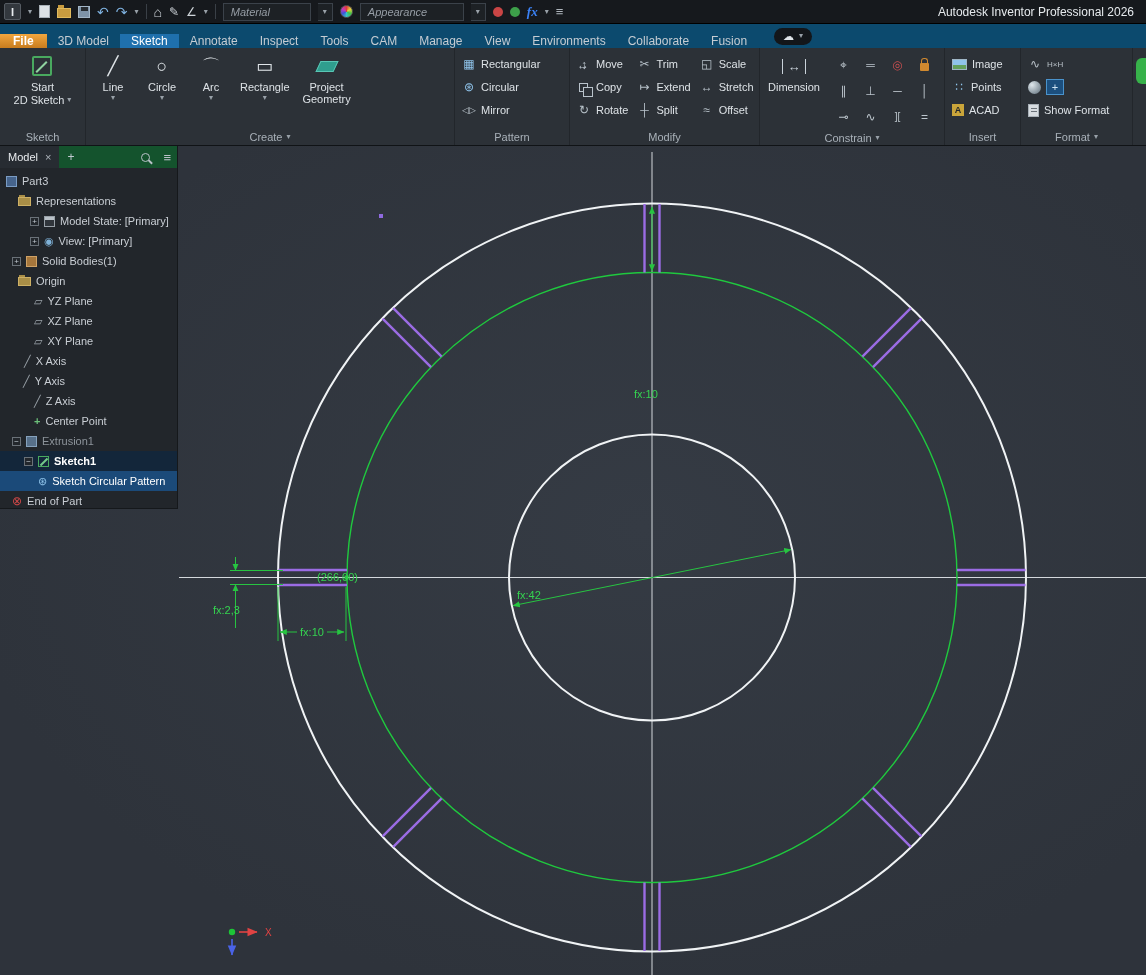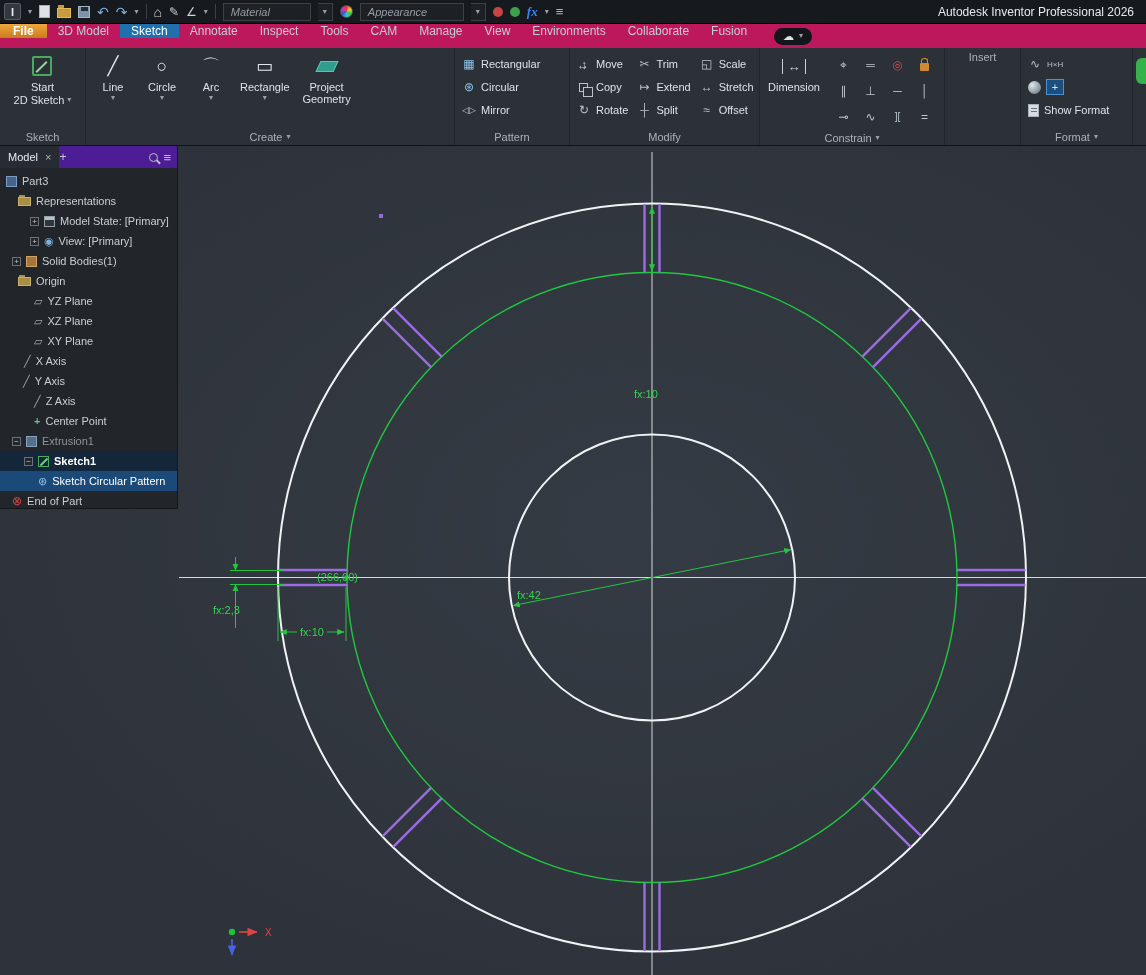--- a/index.html
+++ b/index.html
@@ -20,21 +20,21 @@
 .caret{font-size:8px;color:#98a0a8}
 .combo{height:18px;background:#1d2125;border:1px solid #3b424a;color:#969da5;display:flex;align-items:center;padding:0 7px;font-size:11px;font-style:italic}
 .combo.w1{width:88px}.combo.w2{width:104px}
 .caret-box{width:15px;height:18px;background:#1d2125;border:1px solid #3b424a;border-left:none;display:flex;align-items:center;justify-content:center;color:#9aa2a9;font-size:8px}
 .wheel{width:13px;height:13px;border-radius:50%;background:conic-gradient(#e03c3c,#e6d23a,#3bc44a,#3ac2c8,#3a55d8,#c43ac0,#e03c3c);border:1px solid #555}
 .dot{width:10px;height:10px;border-radius:50%}
 .fx{font-family:"Liberation Serif",serif;font-style:italic;font-weight:bold;font-size:13px;color:#3b82f6}
 .tb-title{margin-left:auto;font-size:12px;color:#e6eaed;padding-right:4px}
 
 
-.tabrow{position:absolute;top:24px;left:0;right:0;height:24px;background:#be185d;display:flex;align-items:flex-start;font-size:12px;z-index:10}
+.tabrow{position:absolute;top:24px;left:0;right:0;height:24px;background:#0c4a6e;display:flex;align-items:flex-end;font-size:12px;z-index:10}
 .tab{display:flex;align-items:center;padding:0 11px;color:#c6ccd2}
 .tab.file{background:linear-gradient(#f0a63e,#c87c1e);color:#fff;font-weight:bold;padding:0 13px}
 .tab.active{background:#1f70ad;color:#fff}
 .cloud-pill{margin-left:16px;align-self:center;background:#13161a;border-radius:9px;height:17px;display:flex;align-items:center;gap:5px;padding:0 9px;color:#dfe4e8;font-size:10px}
 
 
 .ribbon{position:absolute;top:48px;left:0;right:0;height:98px;background:#2c3137;border-bottom:1px solid #101316;display:flex;z-index:9}
 .panel{display:flex;flex-direction:column;border-right:1px solid #22262b}
 .pbody{flex:1;display:flex;padding:4px 7px 0 7px;gap:9px}
 .plabel{height:17px;display:flex;align-items:center;justify-content:center;gap:4px;font-size:11px;color:#a9b1b9}
@@ -64,21 +64,21 @@
 .i-sheet::after{content:"";position:absolute;left:2px;top:3px;width:6px;height:1px;background:#6a7178;box-shadow:0 3px 0 #6a7178}
 .i-sphere{width:13px;height:13px;border-radius:50%;background:radial-gradient(circle at 4px 4px,#dfe7ec,#5c6c78)}
 .i-cross{width:18px;height:16px;background:#1c4f7e;border:1px solid #4a93cc;display:flex;align-items:center;justify-content:center;color:#cfe4f4;font-size:11px}
 .i-cross::after{content:"+"}
 .i-hxh{font-size:8px;color:#b8c0c7}
 .i-hxh::after{content:"H\00d7H"}
 .finish-sliver{position:absolute;right:-6px;top:10px;width:16px;height:26px;background:#37b24a;border-radius:6px}
 
 
 .browser{position:absolute;top:146px;left:0;width:178px;height:363px;background:#22262b;border-right:1px solid #15181b;border-bottom:1px solid #15181b;z-index:8;font-size:11px}
-.bhead{height:22px;background:#4c1d95;display:flex;align-items:center;padding:0 6px 0 0;}
+.bhead{height:22px;background:#14532d;display:flex;align-items:center;padding:0 6px 0 0;gap:8px}
 .btab{background:#272c32;height:22px;display:flex;align-items:center;gap:7px;padding:0 8px;color:#e8ebee}
 .bclose{color:#aeb5bc;font-size:11px}
 .bplus{color:#c3cbd2;font-size:12px}
 .bspace{flex:1}
 .i-search{position:relative;width:9px;height:9px;border:1.5px solid #b9c1c8;border-radius:50%;margin-right:5px}
 .i-search::after{content:"";position:absolute;width:5px;height:1.5px;background:#b9c1c8;transform:rotate(45deg);right:-4px;bottom:-2px}
 .tree{padding-top:3px}
 .trow{height:20px;display:flex;align-items:center;gap:5px;color:#c9ced4}
 .tgl{width:9px;height:9px;border:1px solid #6a7178;background:#23272c;color:#c3cbd2;font-size:8px;line-height:7px;text-align:center;flex:none}
 .ic{flex:none;display:inline-block}
@@ -337,20 +337,36 @@
           </span>
       </div>
     </div>
     <div class="plabel">
         <span>Constrain</span>
         <span class="gi caret" data-glyph="▾"></span>
       </div>
   </div>
 
   <div class="panel" style="width:76px">
+    <div class="pbody">
+      <div class="scol">
+        <div class="sitem">
+            <span class="i-img"></span>
+            <span>Image</span>
+          </div>
+        <div class="sitem">
+            <span class="gi" data-glyph="∷" style="color:#8fc3ea"></span>
+            <span>Points</span>
+          </div>
+        <div class="sitem">
+            <span class="i-acad"></span>
+            <span>ACAD</span>
+          </div>
+      </div>
+    </div>
     <div class="plabel">
         <span>Insert</span>
       </div>
   </div>
 
   <div class="panel" style="width:112px">
     <div class="pbody">
       <div class="scol">
         <div class="sitem">
           <span class="gi" data-glyph="∿" style="color:#b8c0c7"></span>

